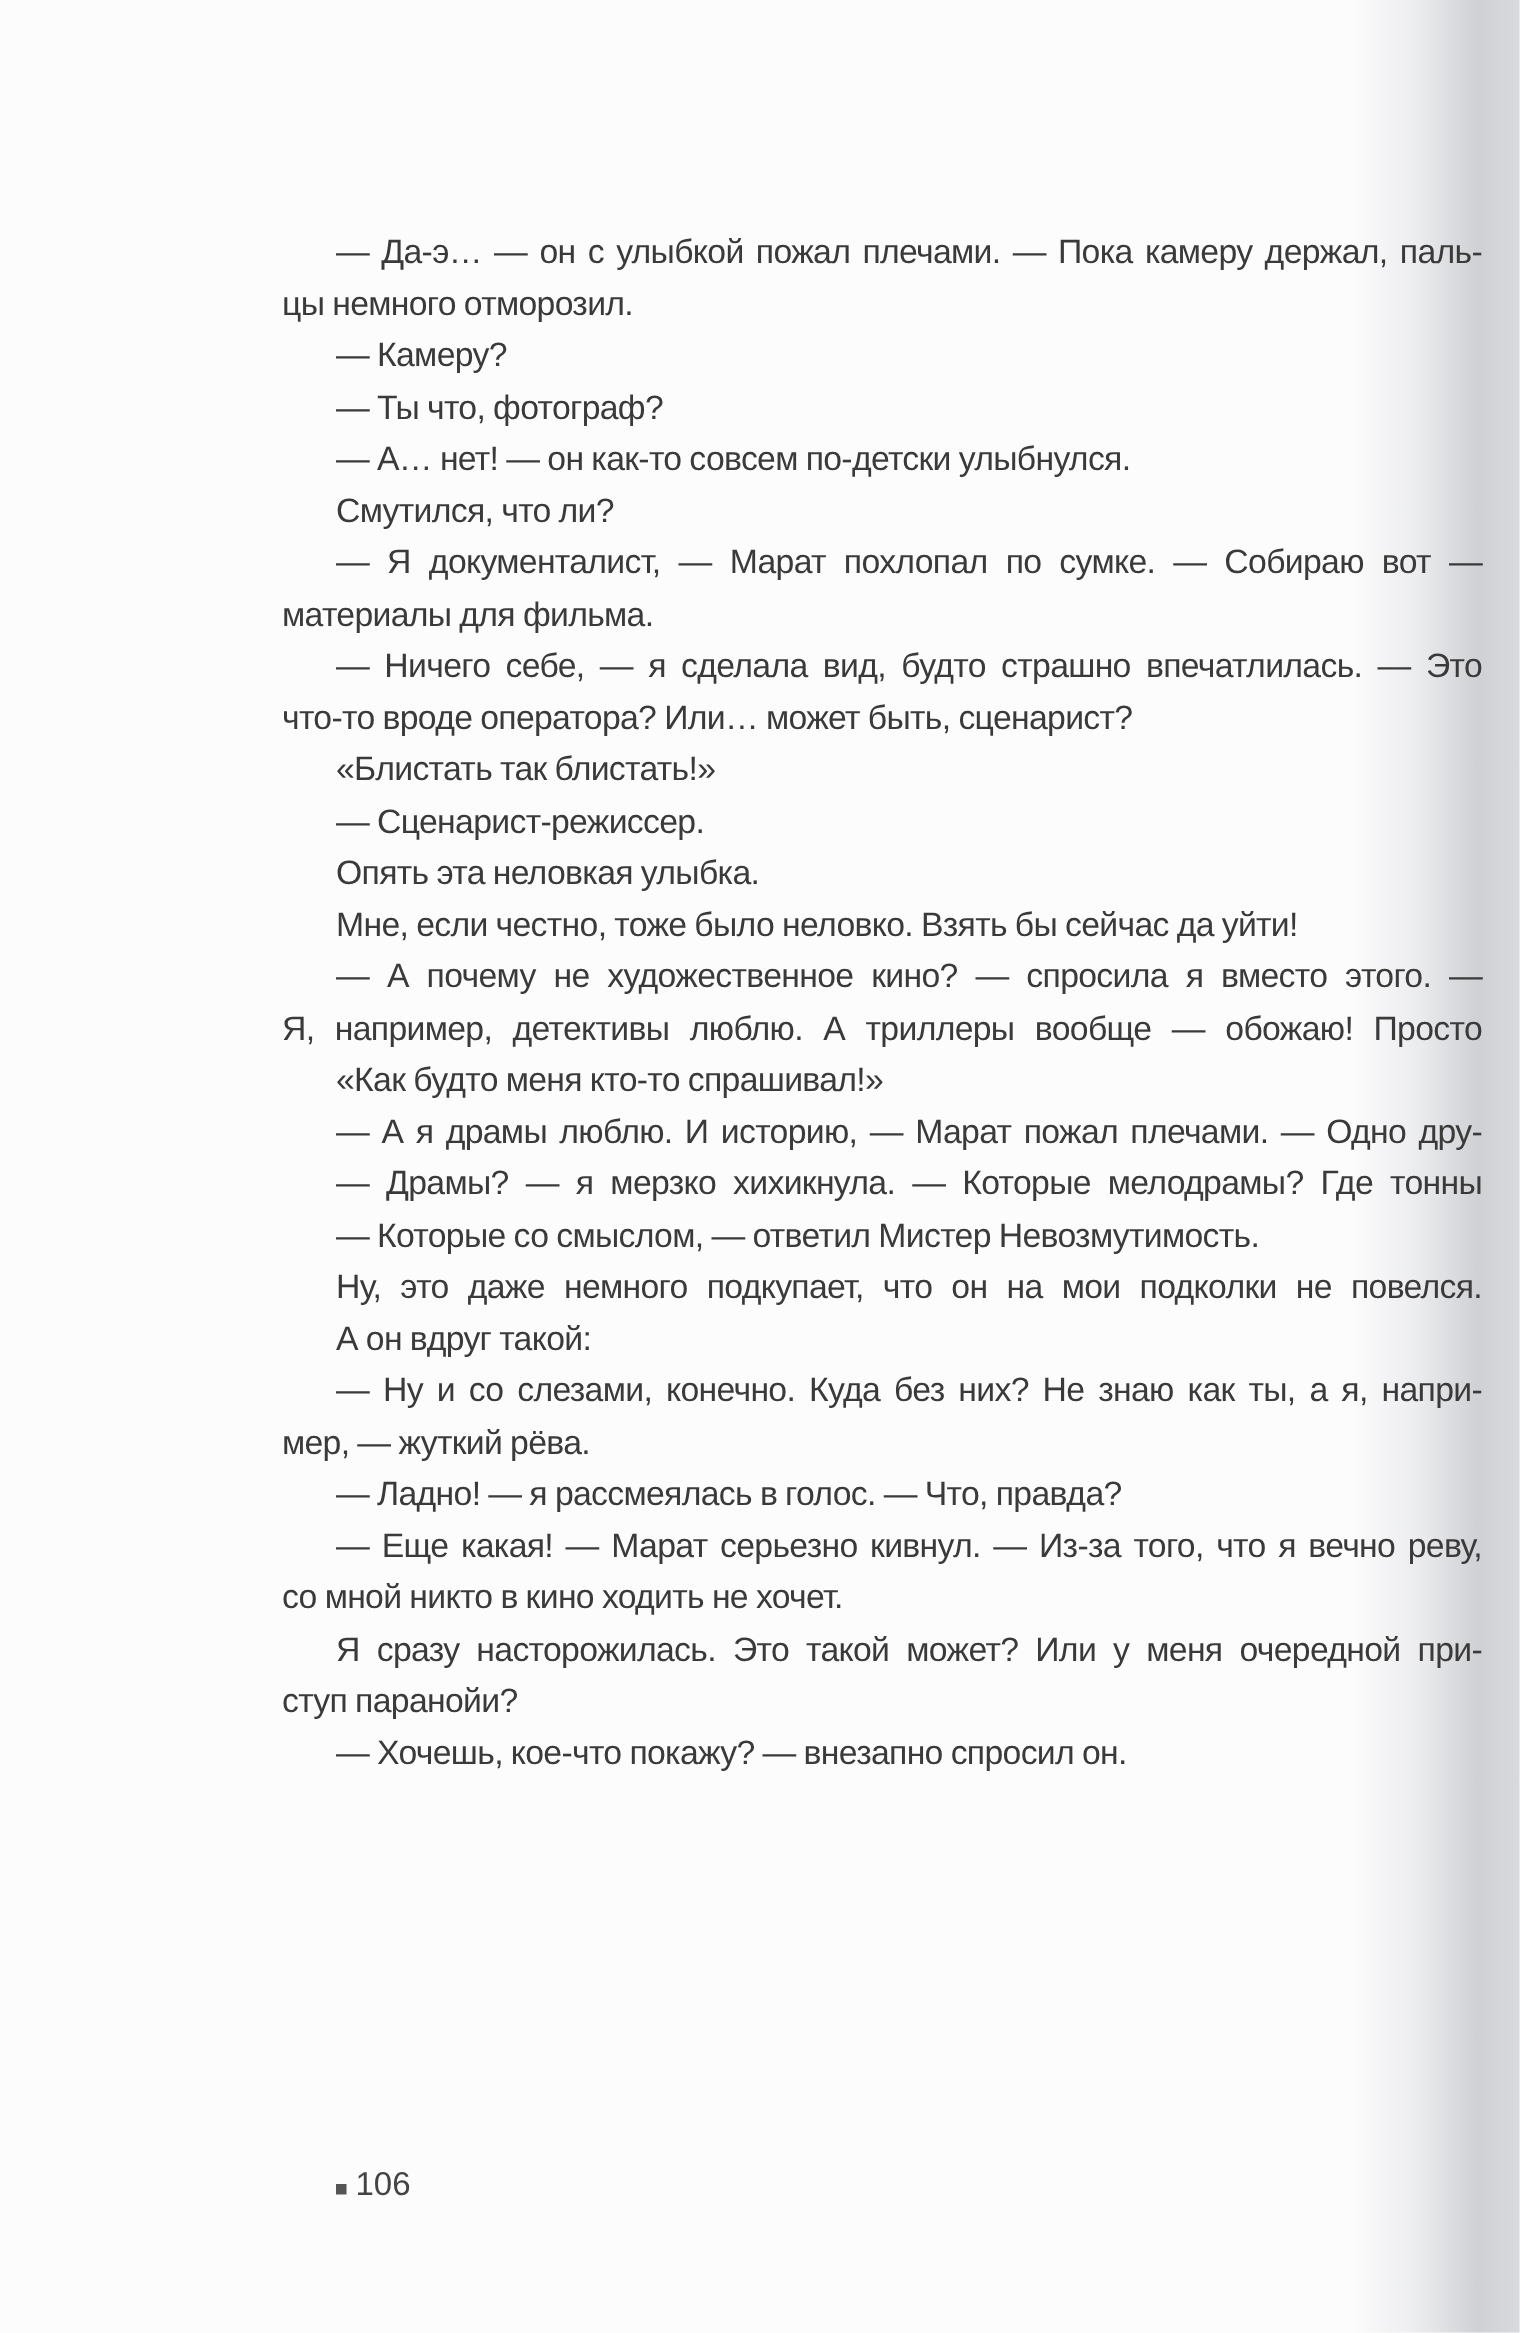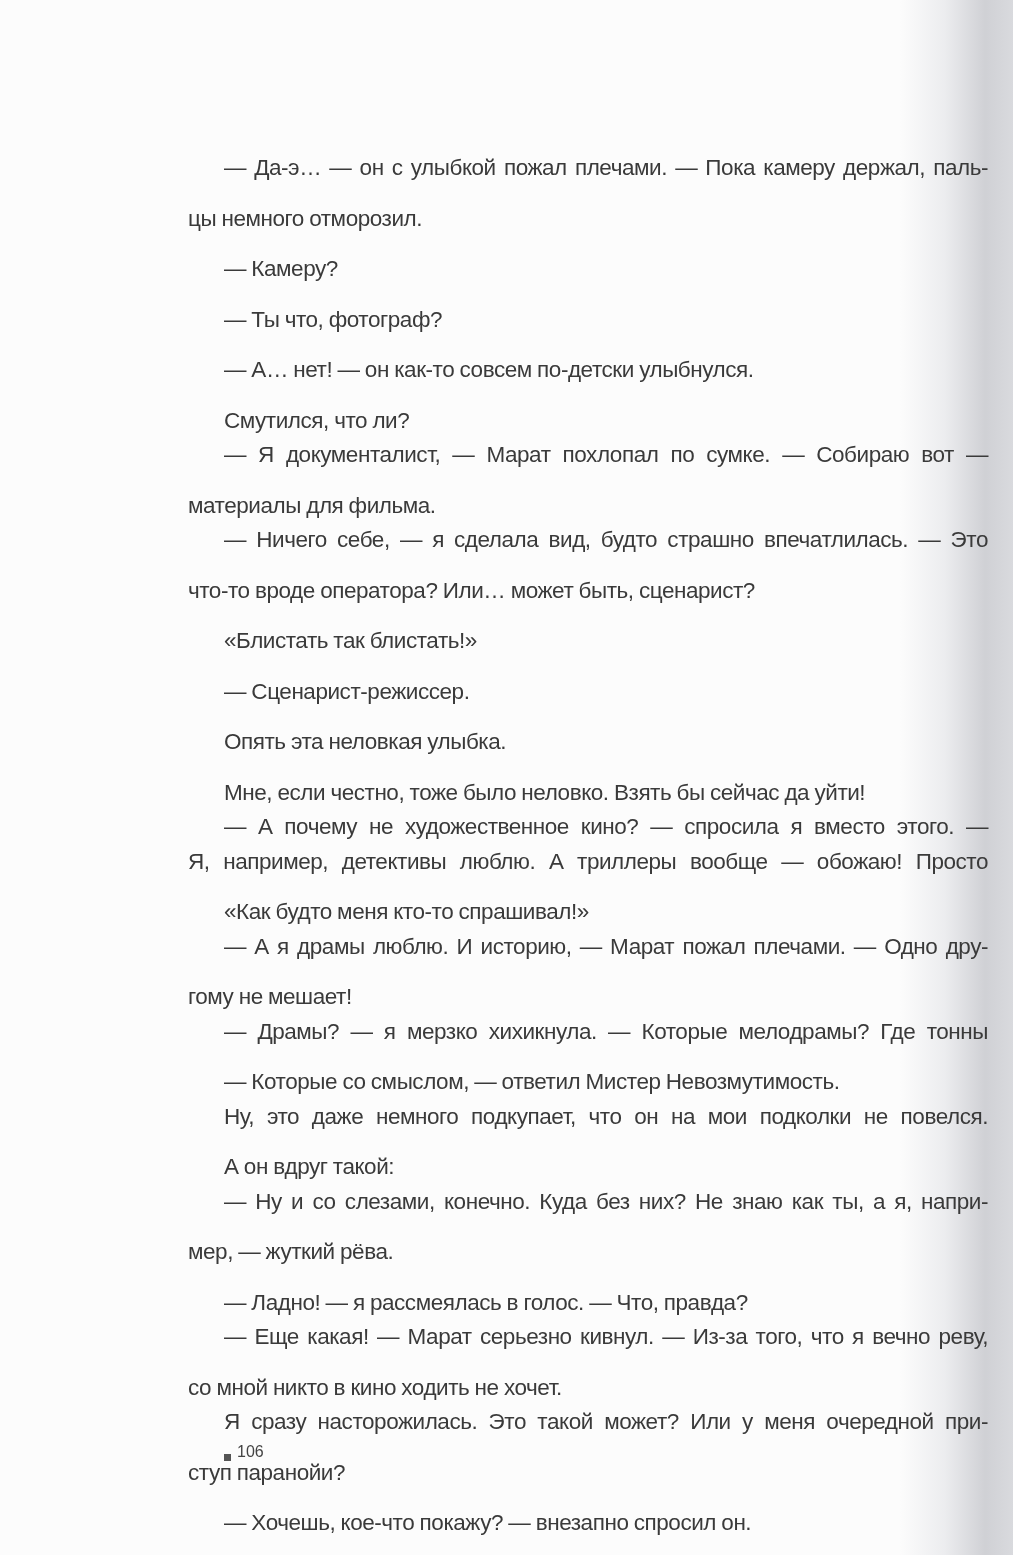--- a/index.html
+++ b/index.html
@@ -44,31 +44,30 @@
       white-space: nowrap;
       height: 34.5px;
       text-align: justify;
       text-align-last: justify;
     }
     .line.indent {
       padding-left: 36px;
     }
     .line.last {
       text-align-last: left;
-      margin-top: 16px;
     }
     .page-number {
       position: absolute;
       left: 224px;
       top: 1443px;
       display: flex;
-      align-items: flex-end;
+      align-items: center;
       gap: 6px;
       font-family: "Liberation Sans", sans-serif;
-      font-size: 16px;
+      font-size: 22px;
       color: #444;
     }
     .page-number .marker {
       width: 7px;
       height: 7px;
       background: #555;
       margin-top: 7px;
     }
   </style>
 </head>
@@ -87,21 +86,20 @@
       <span class="line indent">— Ничего себе, — я сделала вид, будто страшно впечатлилась. — Это</span>
       <span class="line last">что-то вроде оператора? Или… может быть, сценарист?</span>
       <span class="line indent last">«Блистать так блистать!»</span>
       <span class="line indent last">— Сценарист-режиссер.</span>
       <span class="line indent last">Опять эта неловкая улыбка.</span>
       <span class="line indent last">Мне, если честно, тоже было неловко. Взять бы сейчас да уйти!</span>
       <span class="line indent">— А почему не художественное кино? — спросила я вместо этого. —</span>
       <span class="line">Я, например, детективы люблю. А триллеры вообще — обожаю! Просто</span>
       <span class="line indent last">«Как будто меня кто-то спрашивал!»</span>
       <span class="line indent">— А я драмы люблю. И историю, — Марат пожал плечами. — Одно дру-</span>
-      <span class="line last">гому не мешает!</span>
       <span class="line indent">— Драмы? — я мерзко хихикнула. — Которые мелодрамы? Где тонны</span>
       <span class="line indent last">— Которые со смыслом, — ответил Мистер Невозмутимость.</span>
       <span class="line indent">Ну, это даже немного подкупает, что он на мои подколки не повелся.</span>
       <span class="line indent last">А он вдруг такой:</span>
       <span class="line indent">— Ну и со слезами, конечно. Куда без них? Не знаю как ты, а я, напри-</span>
       <span class="line last">мер, — жуткий рёва.</span>
       <span class="line indent last">— Ладно! — я рассмеялась в голос. — Что, правда?</span>
       <span class="line indent">— Еще какая! — Марат серьезно кивнул. — Из-за того, что я вечно реву,</span>
       <span class="line last">со мной никто в кино ходить не хочет.</span>
       <span class="line indent">Я сразу насторожилась. Это такой может? Или у меня очередной при-</span>

